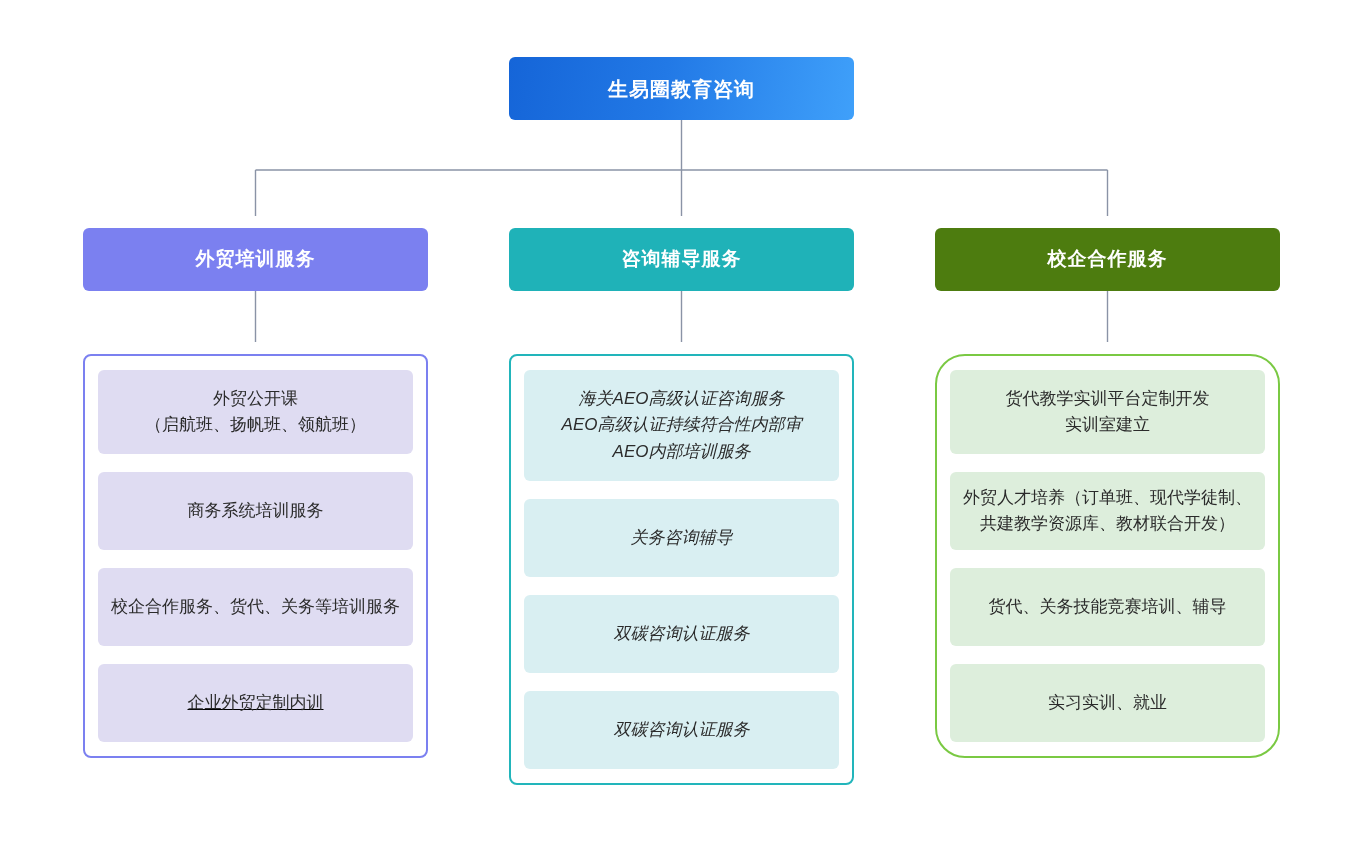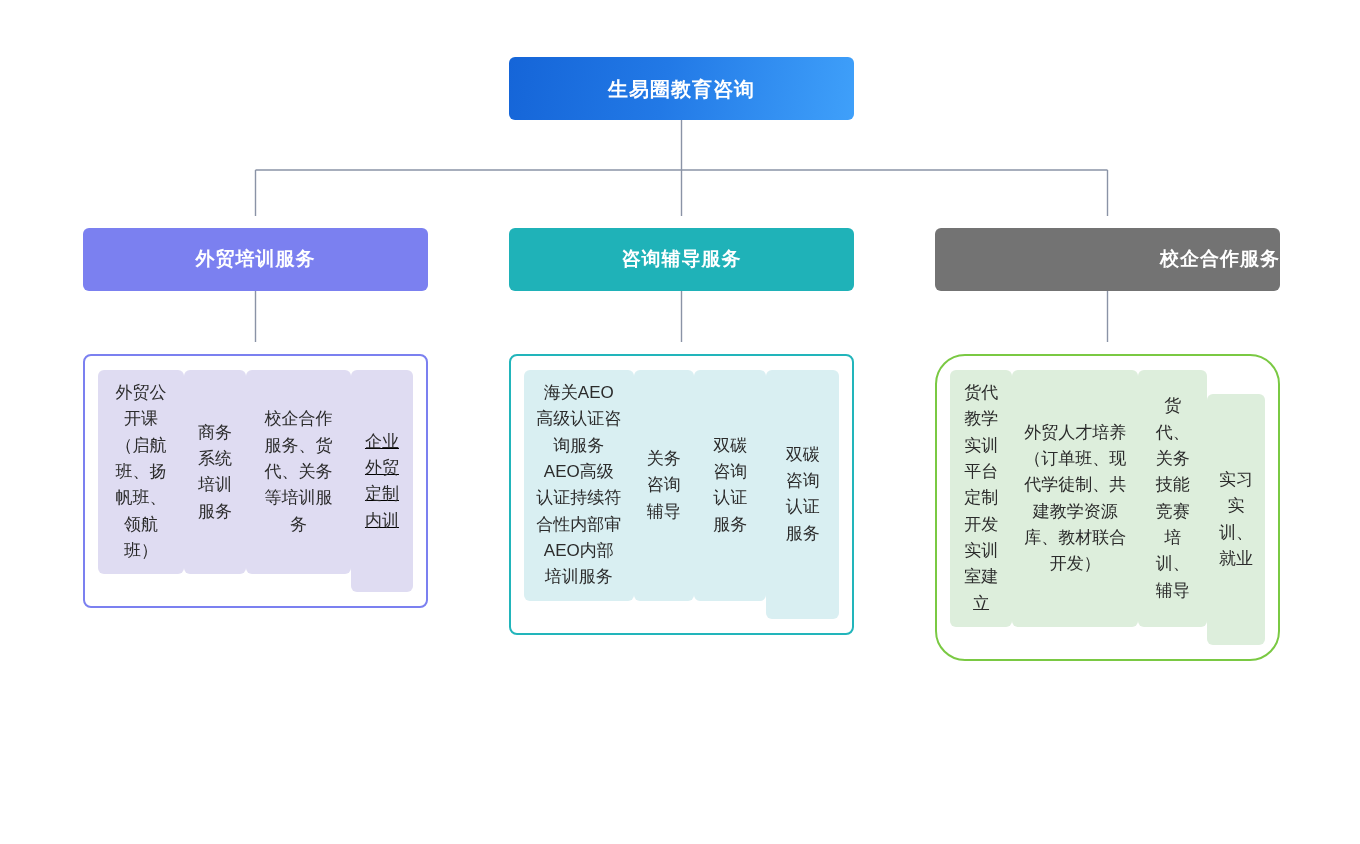--- a/index.html
+++ b/index.html
@@ -85,21 +85,21 @@
 
   .group-box {
     margin-top: 63px;
     width: 345px;
     box-sizing: border-box;
     border: 2px solid #888;
     border-radius: 8px;
     background: #ffffff;
     padding: 14px 13px 14px 13px;
     display: flex;
-    flex-direction: row;
+    flex-direction: column;
   }
 
   .leaf-item {
     box-sizing: border-box;
     border-radius: 6px;
     display: flex;
     align-items: center;
     justify-content: center;
     text-align: center;
     padding: 10px 12px;
@@ -114,25 +114,25 @@
     text-align: center;
   }
 
   
   .theme-purple .category-header { background: #7b80f0; }
   .theme-purple .group-box { border-color: #7b80f0; }
   .theme-purple .leaf-item { background: #dfdcf2; }
 
   
   .theme-teal .category-header { background: #1fb2b8; }
-  .theme-teal .group-box { border-color: #22b5bb; }
+  .theme-teal .group-box { border-color: #22b5bb; font-style: italic; }
   .theme-teal .leaf-item { background: #d9eff2; }
 
   
-  .theme-green .category-header { background: #737373; justify-content: flex-end; }
+  .theme-green .category-header { background: #4d7c0f; }
   .theme-green .group-box { border-color: #7ac943; border-radius: 30px; }
   .theme-green .leaf-item { background: #ddeedc; }
 </style>
 </head>
 <body>
 
 <div id="chart-root">
 
   <svg id="connector-layer" viewBox="0 0 1360 844" width="1360" height="844" aria-hidden="true">
 
@@ -204,19 +204,19 @@
       <div class="leaf-item" style="min-height: 84px;">
         <span class="node-text">货代教学实训平台定制开发
 实训室建立</span>
       </div>
       <div class="leaf-item" style="min-height: 78px;">
         <span class="node-text">外贸人才培养（订单班、现代学徒制、共建教学资源库、教材联合开发）</span>
       </div>
       <div class="leaf-item" style="min-height: 78px;">
         <span class="node-text">货代、关务技能竞赛培训、辅导</span>
       </div>
-      <div class="leaf-item" style="min-height: 78px; margin-top: 24px;">
+      <div class="leaf-item" style="min-height: 78px;">
         <span class="node-text">实习实训、就业</span>
       </div>
     </div>
   </div>
 
 </div>
 
 </body></html>

